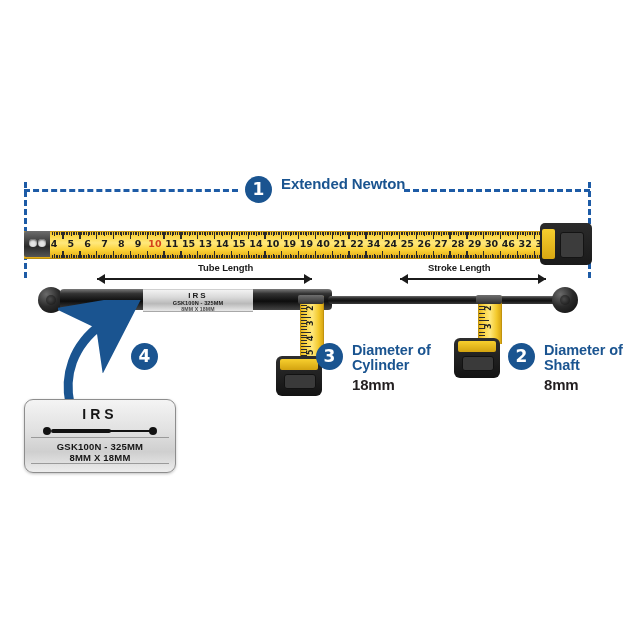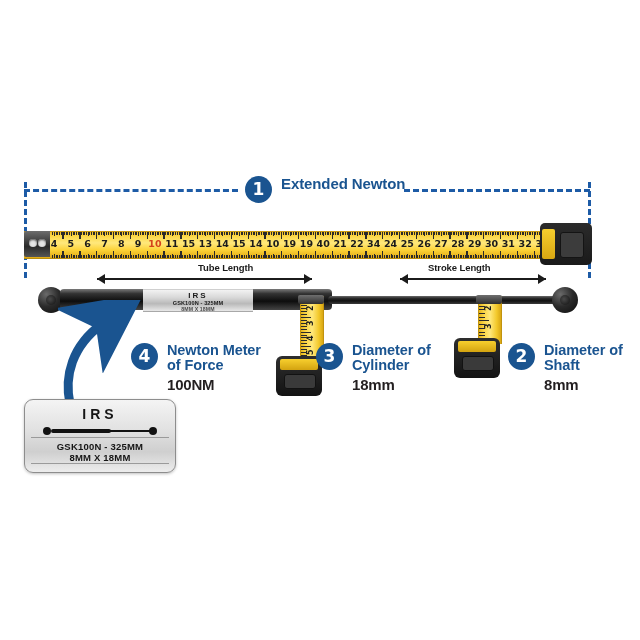--- a/index.html
+++ b/index.html
@@ -775,21 +775,21 @@
         <div class="tick min" style="left: 467.517px;"></div>
         <div class="tick minb" style="left: 467.517px;"></div>
         <div class="tick min" style="left: 469.2px; height: 3px;"></div>
         <div class="tick minb" style="left: 469.2px; height: 3px;"></div>
         <div class="tick min" style="left: 470.883px; height: 3px;"></div>
         <div class="tick minb" style="left: 470.883px; height: 3px;"></div>
         <div class="tick min" style="left: 472.566px; height: 3px;"></div>
         <div class="tick minb" style="left: 472.566px; height: 3px;"></div>
         <div class="tick min" style="left: 474.248px; height: 3px;"></div>
         <div class="tick minb" style="left: 474.248px; height: 3px;"></div>
-        <div class="blade-num" style="left: 484.345px;">31</div>
+        <div class="blade-num" style="left: 484.345px;">46</div>
         <div class="tick maj" style="left: 475.931px;"></div>
         <div class="tick majb" style="left: 475.931px;"></div>
         <div class="tick min" style="left: 477.614px; height: 3px;"></div>
         <div class="tick minb" style="left: 477.614px; height: 3px;"></div>
         <div class="tick min" style="left: 479.297px; height: 3px;"></div>
         <div class="tick minb" style="left: 479.297px; height: 3px;"></div>
         <div class="tick min" style="left: 480.979px; height: 3px;"></div>
         <div class="tick minb" style="left: 480.979px; height: 3px;"></div>
         <div class="tick min" style="left: 482.662px; height: 3px;"></div>
         <div class="tick minb" style="left: 482.662px; height: 3px;"></div>
@@ -938,25 +938,20 @@
       </div>
     <div class="vhook" style="top:-1px;left:10px;"></div>
     <div class="vbody" style="top:42px;">
       <div class="vlip"></div>
         <div class="vwin"></div>
     </div>
   </div>
 
   <div class="callout" style="left:131px;top:343px;">
     <div class="badge">4</div>
-    <div class="ctext">
-      <div class="ctitle">Newton Meter
-of Force</div>
-      <div class="cvalue">100NM</div>
-    </div>
   </div>
 
   <div class="callout" style="left:316px;top:343px;">
     <div class="badge">3</div>
     <div class="ctext">
       <div class="ctitle">Diameter of
 Cylinder</div>
       <div class="cvalue">18mm</div>
     </div>
   </div>

